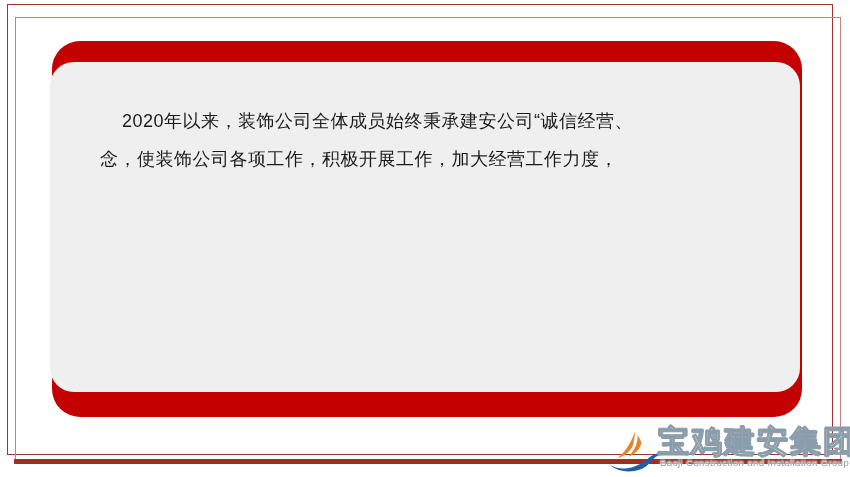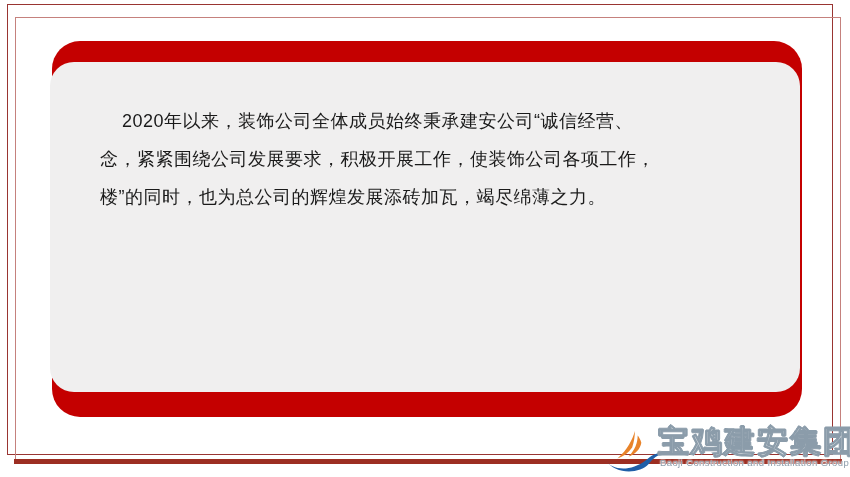--- a/index.html
+++ b/index.html
@@ -97,22 +97,21 @@
 <div class="stage">
 
   <div class="frame-outer"></div>
   <div class="frame-inner"></div>
 
   <div class="red-card"></div>
   <div class="gray-card"></div>
 
   <div class="body-text">
     <div class="line indent">2020年以来，装饰公司全体成员始终秉承建安公司“诚信经营、</div>
-    <div class="line">念，紧紧围绕公司发展要求，积极开展工作，使装饰公司各项工作，</div>
-    <div class="line">楼”的同时，也为总公司的辉煌发展添砖加瓦，竭尽绵薄之力。</div>
+    <div class="line">念，使装饰公司各项工作，积极开展工作，加大经营工作力度，</div>
   </div>
 
   <div class="bottom-bar"></div>
 
   <div class="logo">
     <svg class="logo-icon" viewBox="0 0 64 48" xmlns="http://www.w3.org/2000/svg">
 
       <path d="M33,1 C30,11 25,21 14,31 C20,29 26,25 30,19 C32,13 33,6 33,1 Z" fill="#e8832a"></path>
       <path d="M36,6 C36,14 33,22 26,29 C33,27 39,21 40,14 C39,10 37,7 36,6 Z" fill="#e8832a"></path>
 

